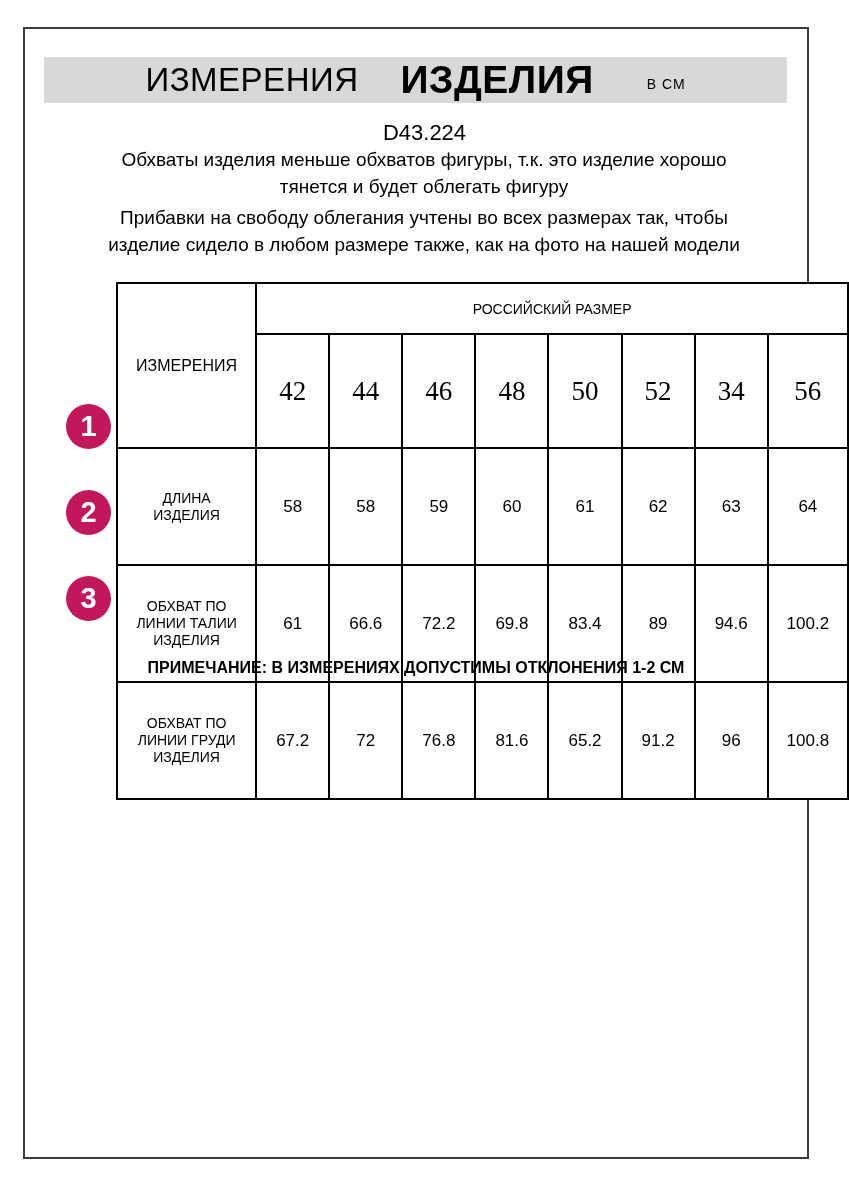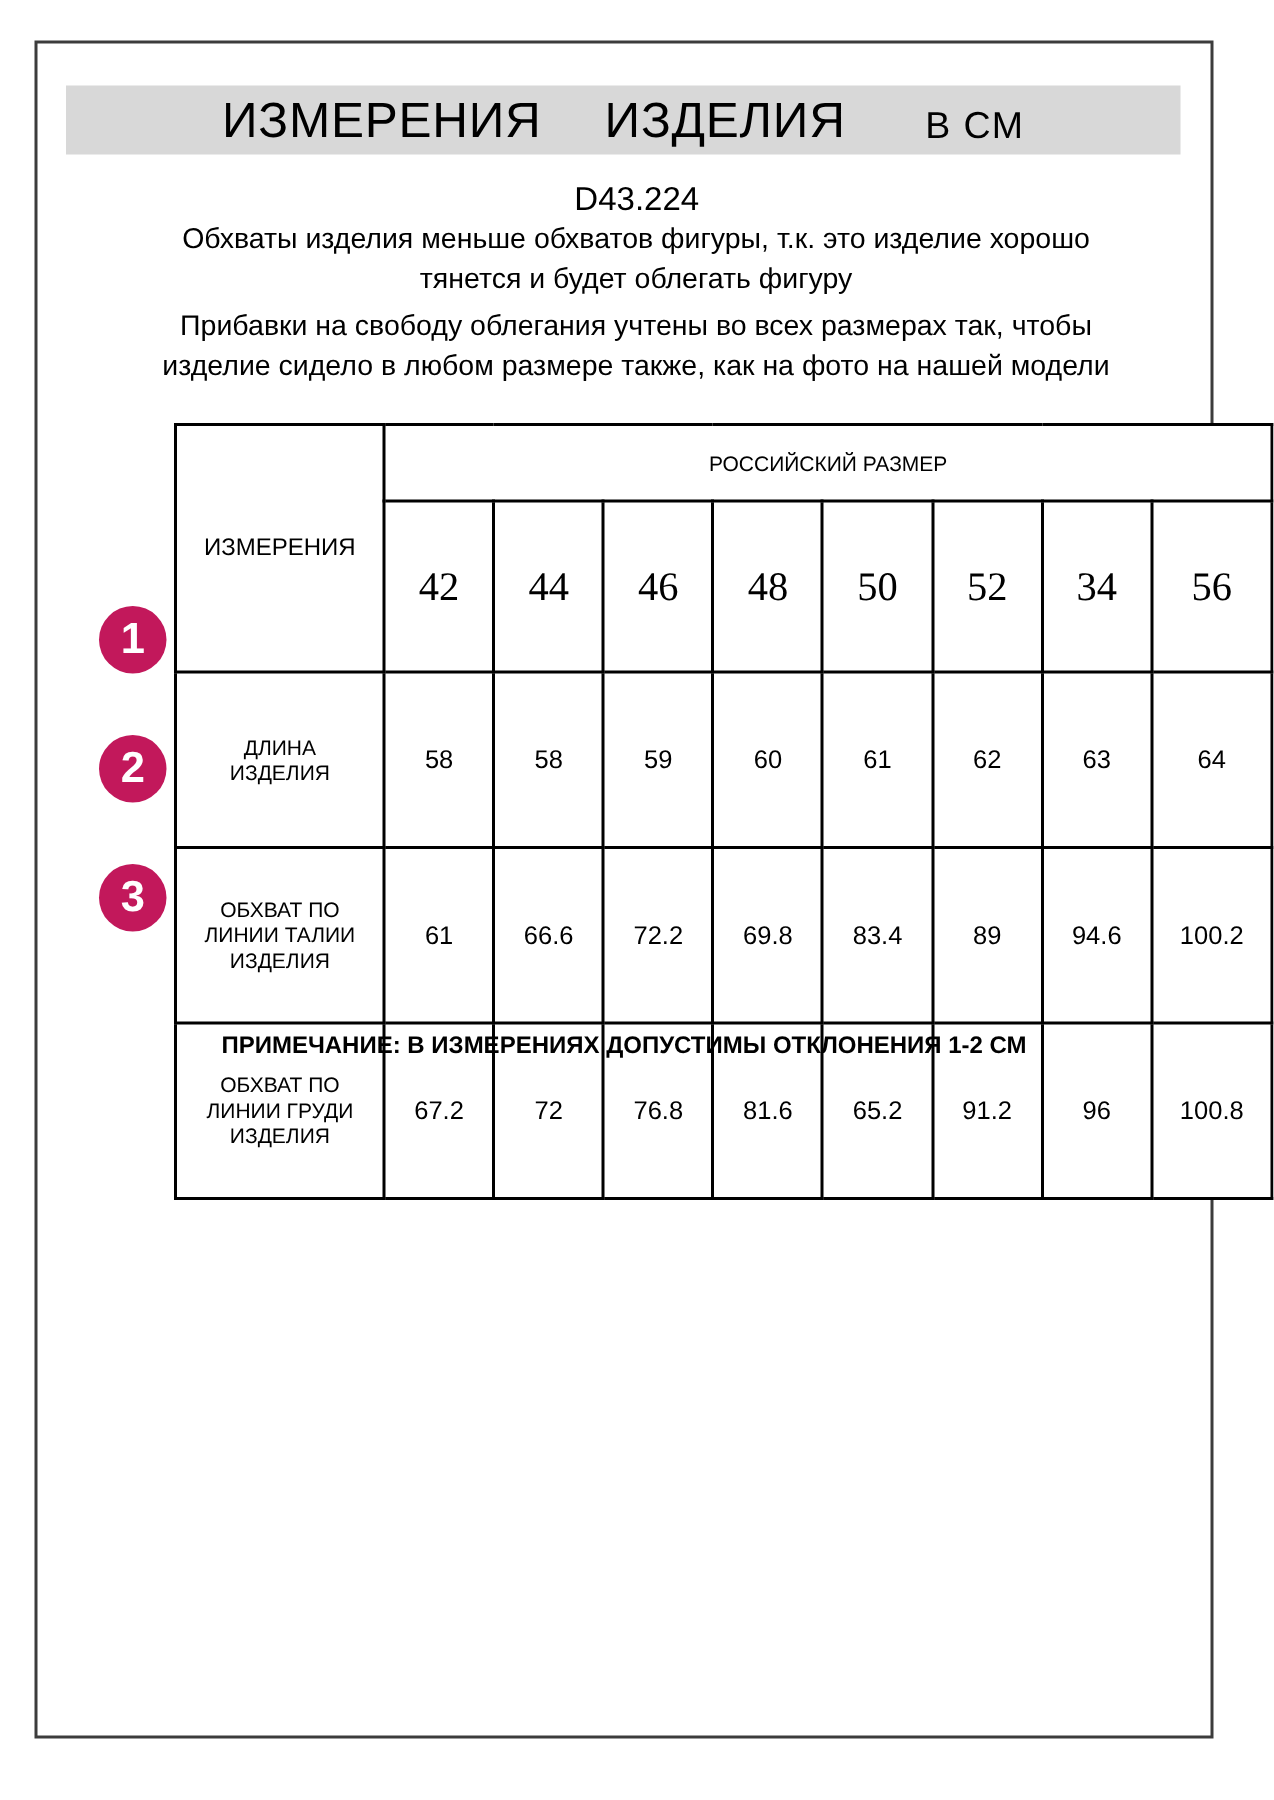--- a/index.html
+++ b/index.html
@@ -22,22 +22,22 @@
     position: absolute;
     left: 44px; top: 57px;
     width: 743px; height: 46px;
     background: #d8d8d8;
     display: flex;
     align-items: center;
     justify-content: center;
     gap: 42px;
   }
   .title-main { font-size: 33px; letter-spacing: 0.5px; }
-  .title-emphasis { font-size: 33px; font-weight: normal; letter-spacing: 0.5px; }
-  .title-unit { font-size: 25px; margin-top: 8px; letter-spacing: 1px; margin-left: 11px; }
+  .title-emphasis { font-size: 39px; font-weight: bold; letter-spacing: 0.5px; }
+  .title-unit { font-size: 14px; margin-top: 8px; letter-spacing: 1px; margin-left: 11px; }
   .model-code {
     position: absolute;
     top: 120px; left: 0;
     width: 849px;
     text-align: center;
     font-size: 22px;
   }
   .intro {
     position: absolute;
     top: 146px; left: 104px;
@@ -78,21 +78,21 @@
     font-size: 29px;
     display: flex;
     align-items: center;
     justify-content: center;
   }
   .badge-1 { top: 404px; }
   .badge-2 { top: 490px; }
   .badge-3 { top: 576px; }
   .note {
     position: absolute;
-    top: 689px; left: 116px;
+    top: 659px; left: 116px;
     width: 600px;
     text-align: center;
     font-size: 16px;
     font-weight: bold;
   }
 </style>
 </head>
 <body>
 
 <div class="page-frame" style="border-color: rgb(60, 60, 60);"></div>

